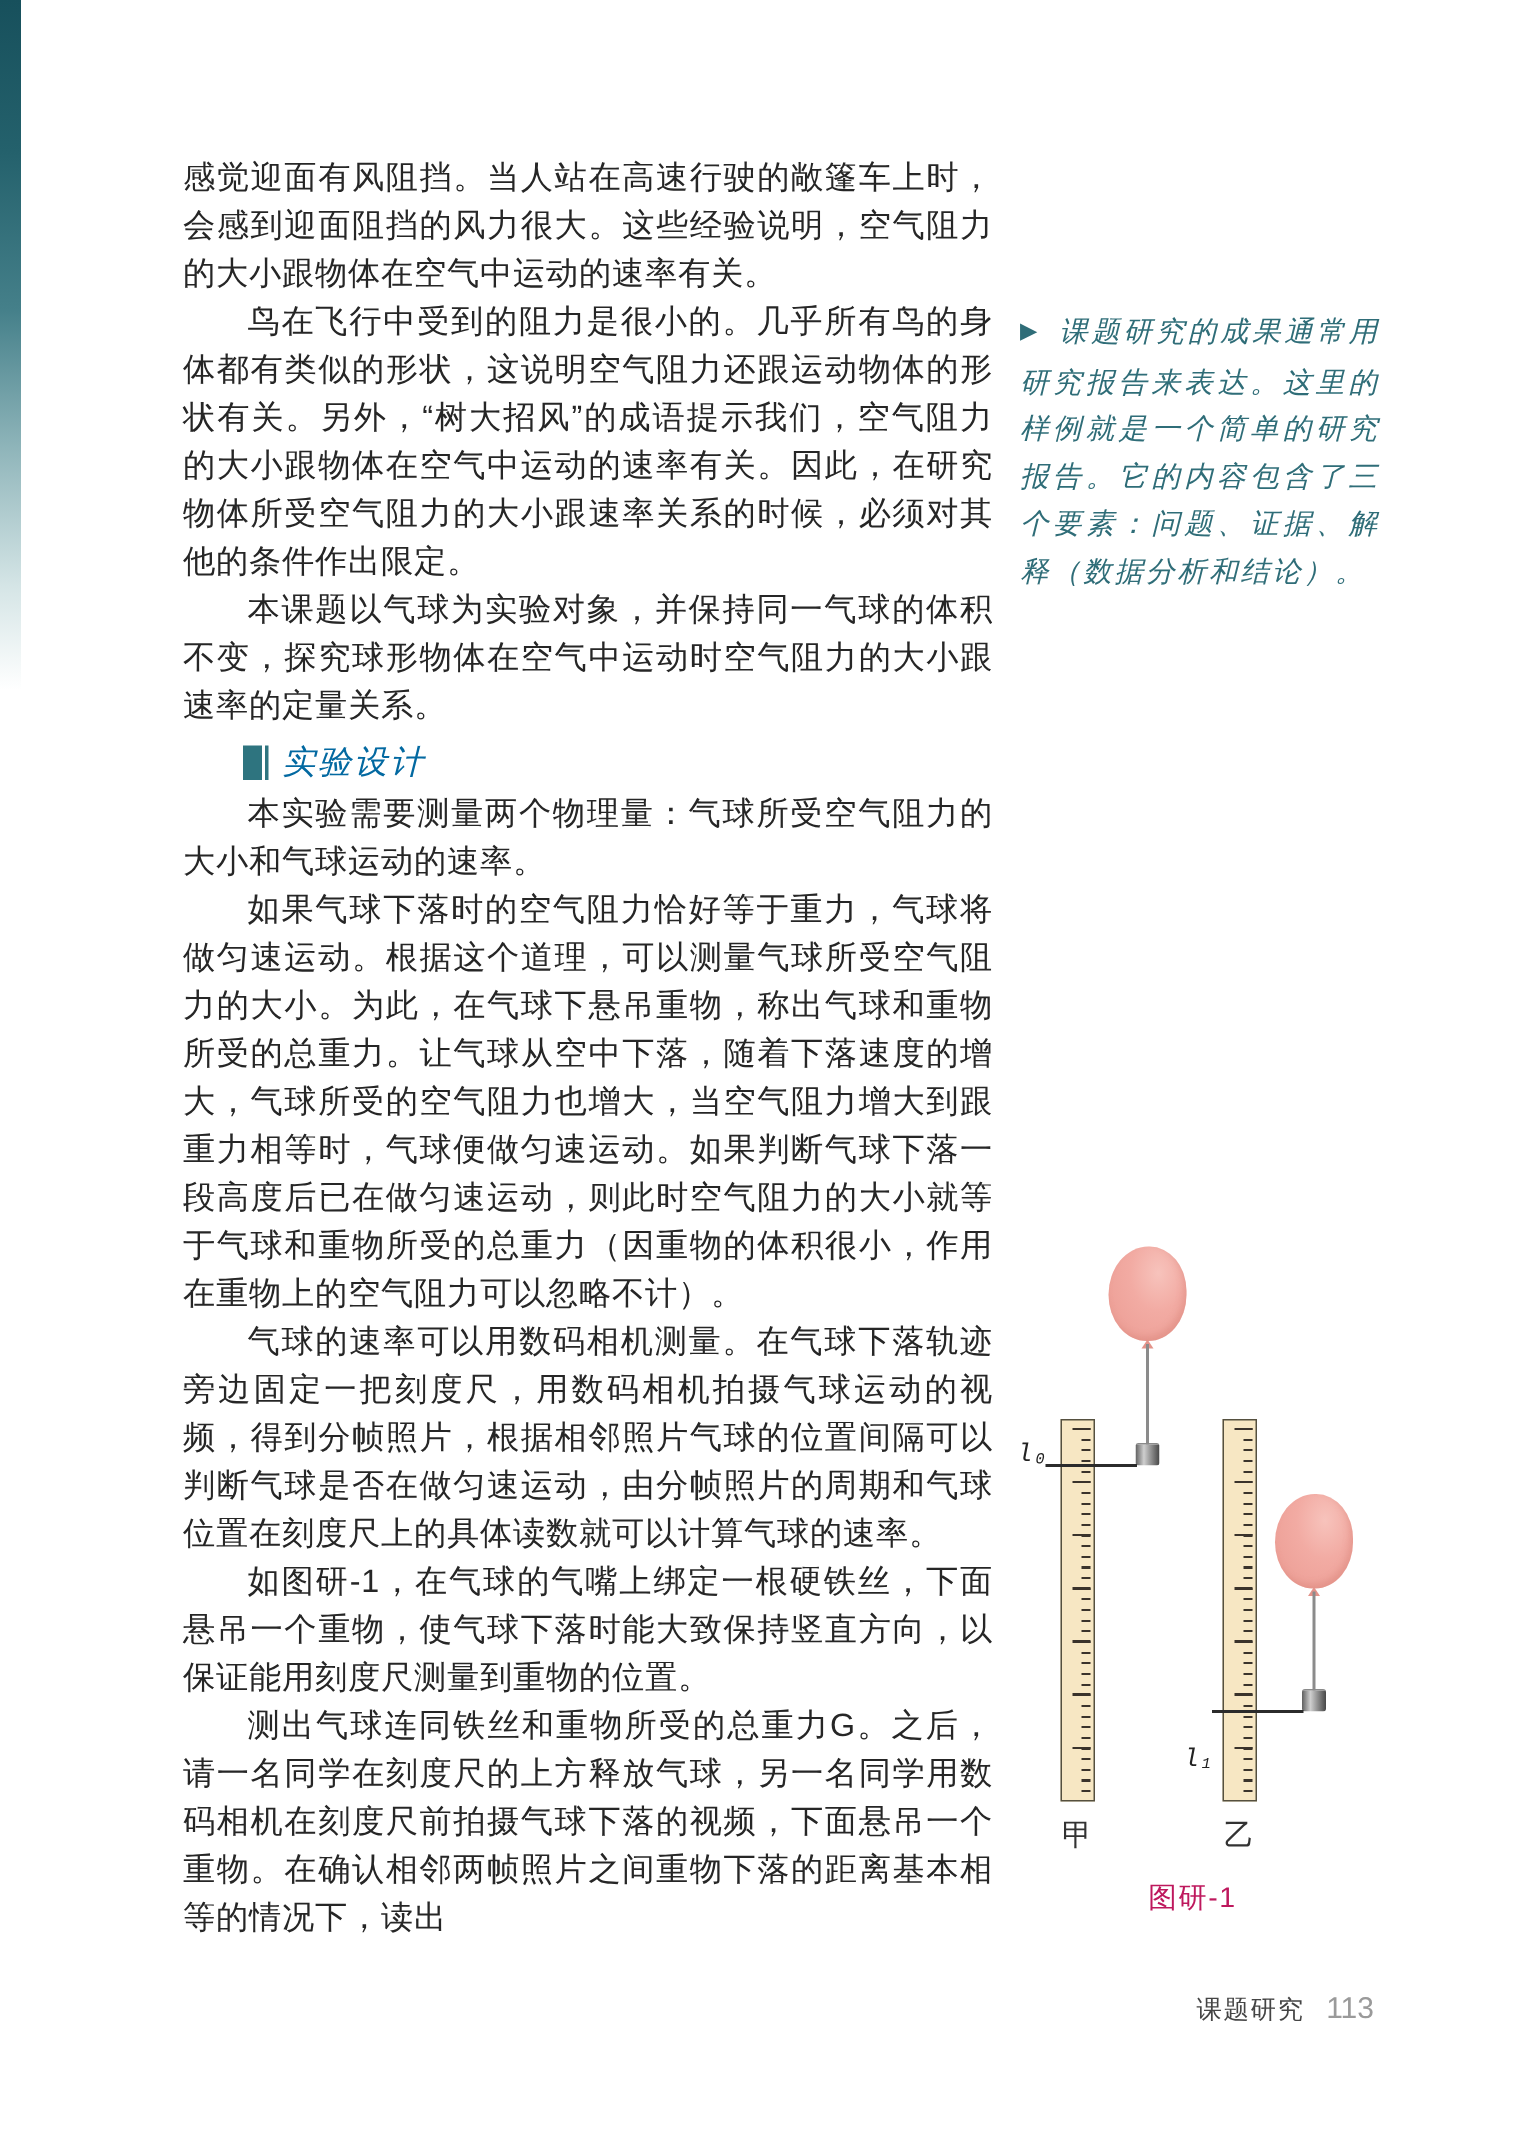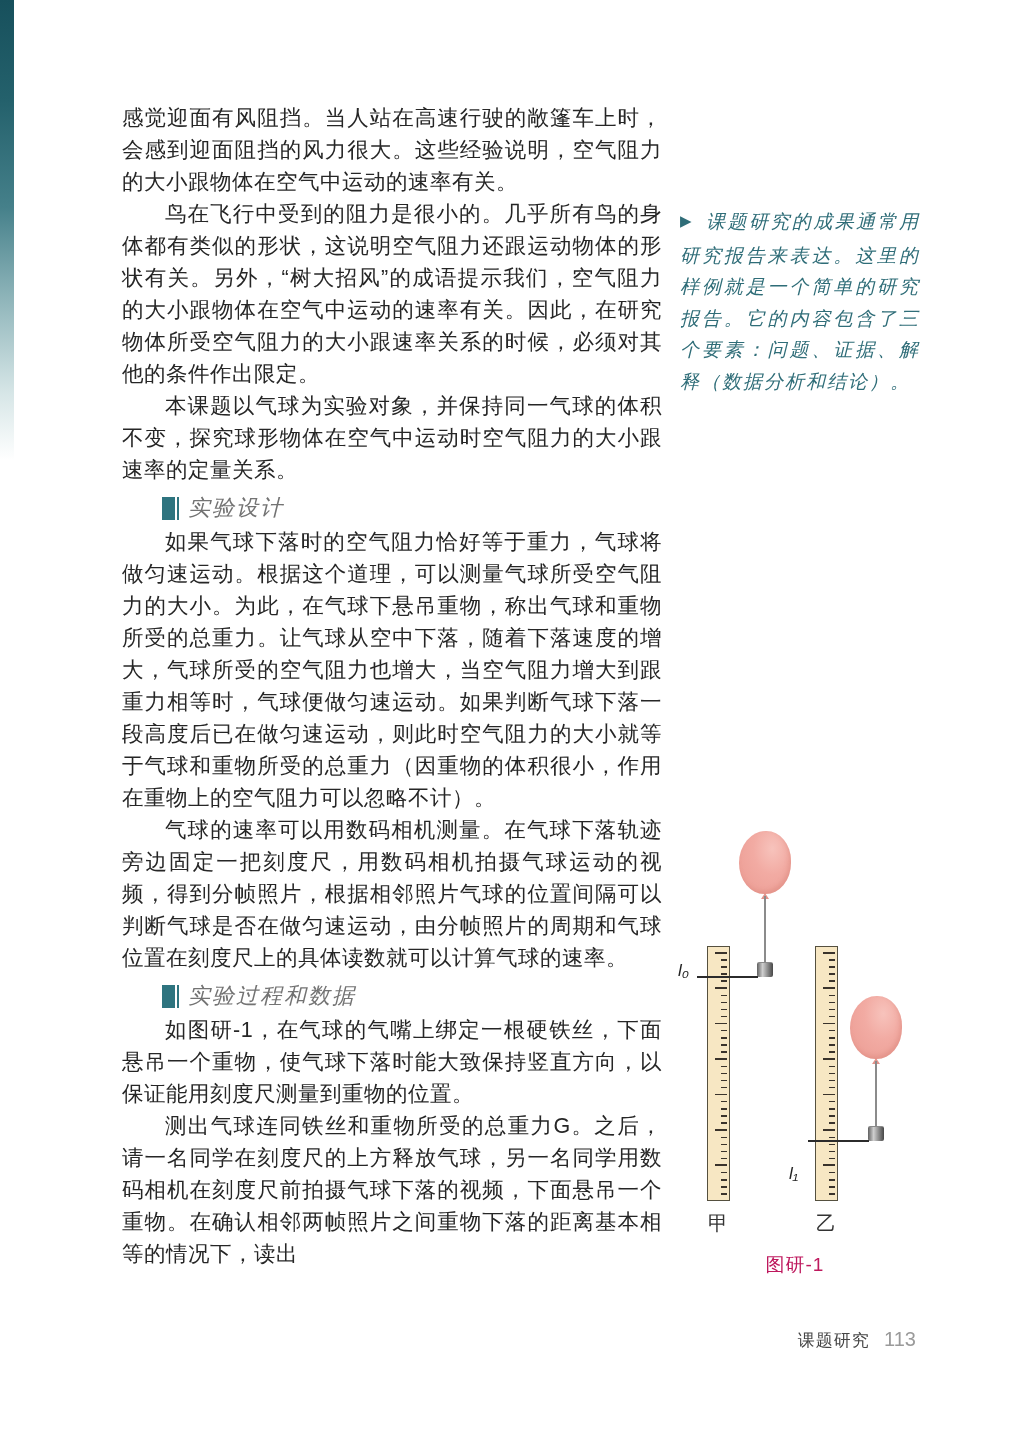--- a/index.html
+++ b/index.html
@@ -24,21 +24,21 @@
   .body-col p.indent{text-indent:2em;}
   .section-heading{
     display:flex;align-items:center;height:32px;margin:6px 0 2px 40px;
   }
   .hmark{
     width:17px;height:23px;margin-right:9px;flex:0 0 auto;
     background:linear-gradient(90deg,#2e747f 0 13px,transparent 13px 15px,#2e747f 15px 17px);
   }
   .htext{
     font-family:"Liberation Serif","DejaVu Serif",serif;font-style:italic;
-    font-size:22px;color:#737373;letter-spacing:2px;
+    font-size:22px;color:#0369a1;letter-spacing:2px;
   }
   
   .sidebar-note{
     position:absolute;left:680px;top:206px;width:240px;
     font-family:"Liberation Serif","DejaVu Serif",serif;font-style:italic;
     font-size:19px;line-height:31.5px;color:#2f6d78;
     text-align:justify;letter-spacing:2px;
   }
   .note-marker{font-style:normal;font-size:15px;letter-spacing:0;margin-right:14px;position:relative;top:-2px;}
   
@@ -76,21 +76,21 @@
     width:16px;height:14px;border-radius:2px;
     background:linear-gradient(90deg,#5f5f5f 0%,#cfcfcf 35%,#9a9a9a 60%,#474747 100%);
     border-top:1px solid #8a8a8a;
   }
   .weight-a{left:87px;top:152px;}
   .weight-b{left:198px;top:316px;}
   .pos-line{height:1.6px;background:#2b2b2b;}
   .pos-line-a{left:27px;top:166px;width:61px;}
   .pos-line-b{left:138px;top:330px;width:61px;}
   .pos-label{
-    font-family:Liberation Sans, sans-serif;font-style:italic;
+    font-family:Liberation Mono, monospace;font-style:italic;
     font-size:17px;color:#222;
   }
   .pos-label-a{left:8px;top:151px;}
   .pos-label-b{left:119px;top:315px;margin-top:39px;}
   .ruler-label{font-size:20px;color:#333;width:24px;text-align:center;}
   .ruler-label-a{left:36px;top:400px;}
   .ruler-label-b{left:144px;top:400px;}
   .fig-caption{
     left:0;top:442px;width:250px;text-align:center;
     font-size:19px;color:#be185d;letter-spacing:1px;
@@ -110,27 +110,24 @@
   <div class="body-col">
     <p>感觉迎面有风阻挡。当人站在高速行驶的敞篷车上时，会感到迎面阻挡的风力很大。这些经验说明，空气阻力的大小跟物体在空气中运动的速率有关。</p>
     <p class="indent">鸟在飞行中受到的阻力是很小的。几乎所有鸟的身体都有类似的形状，这说明空气阻力还跟运动物体的形状有关。另外，“树大招风”的成语提示我们，空气阻力的大小跟物体在空气中运动的速率有关。因此，在研究物体所受空气阻力的大小跟速率关系的时候，必须对其他的条件作出限定。</p>
     <p class="indent">本课题以气球为实验对象，并保持同一气球的体积不变，探究球形物体在空气中运动时空气阻力的大小跟速率的定量关系。</p>
 
     <div class="section-heading">
       <span class="hmark"></span>
       <span class="htext">实验设计</span>
     </div>
 
+    <p class="indent">本实验需要测量两个物理量：气球所受空气阻力的大小和气球运动的速率。</p>
     <p class="indent">如果气球下落时的空气阻力恰好等于重力，气球将做匀速运动。根据这个道理，可以测量气球所受空气阻力的大小。为此，在气球下悬吊重物，称出气球和重物所受的总重力。让气球从空中下落，随着下落速度的增大，气球所受的空气阻力也增大，当空气阻力增大到跟重力相等时，气球便做匀速运动。如果判断气球下落一段高度后已在做匀速运动，则此时空气阻力的大小就等于气球和重物所受的总重力（因重物的体积很小，作用在重物上的空气阻力可以忽略不计）。</p>
     <p class="indent">气球的速率可以用数码相机测量。在气球下落轨迹旁边固定一把刻度尺，用数码相机拍摄气球运动的视频，得到分帧照片，根据相邻照片气球的位置间隔可以判断气球是否在做匀速运动，由分帧照片的周期和气球位置在刻度尺上的具体读数就可以计算气球的速率。</p>
 
-    <div class="section-heading">
-      <span class="hmark"></span>
-      <span class="htext">实验过程和数据</span>
-    </div>
 
     <p class="indent">如图研-1，在气球的气嘴上绑定一根硬铁丝，下面悬吊一个重物，使气球下落时能大致保持竖直方向，以保证能用刻度尺测量到重物的位置。</p>
     <p class="indent">测出气球连同铁丝和重物所受的总重力G。之后，请一名同学在刻度尺的上方释放气球，另一名同学用数码相机在刻度尺前拍摄气球下落的视频，下面悬吊一个重物。在确认相邻两帧照片之间重物下落的距离基本相等的情况下，读出</p>
   </div>
 
   <div class="sidebar-note">
     <span class="note-marker">▶</span><span>课题研究的成果通常用研究报告来表达。这里的样例就是一个简单的研究报告。它的内容包含了三个要素：问题、证据、解释（数据分析和结论）。</span>
   </div>
 
   <div class="figure">

